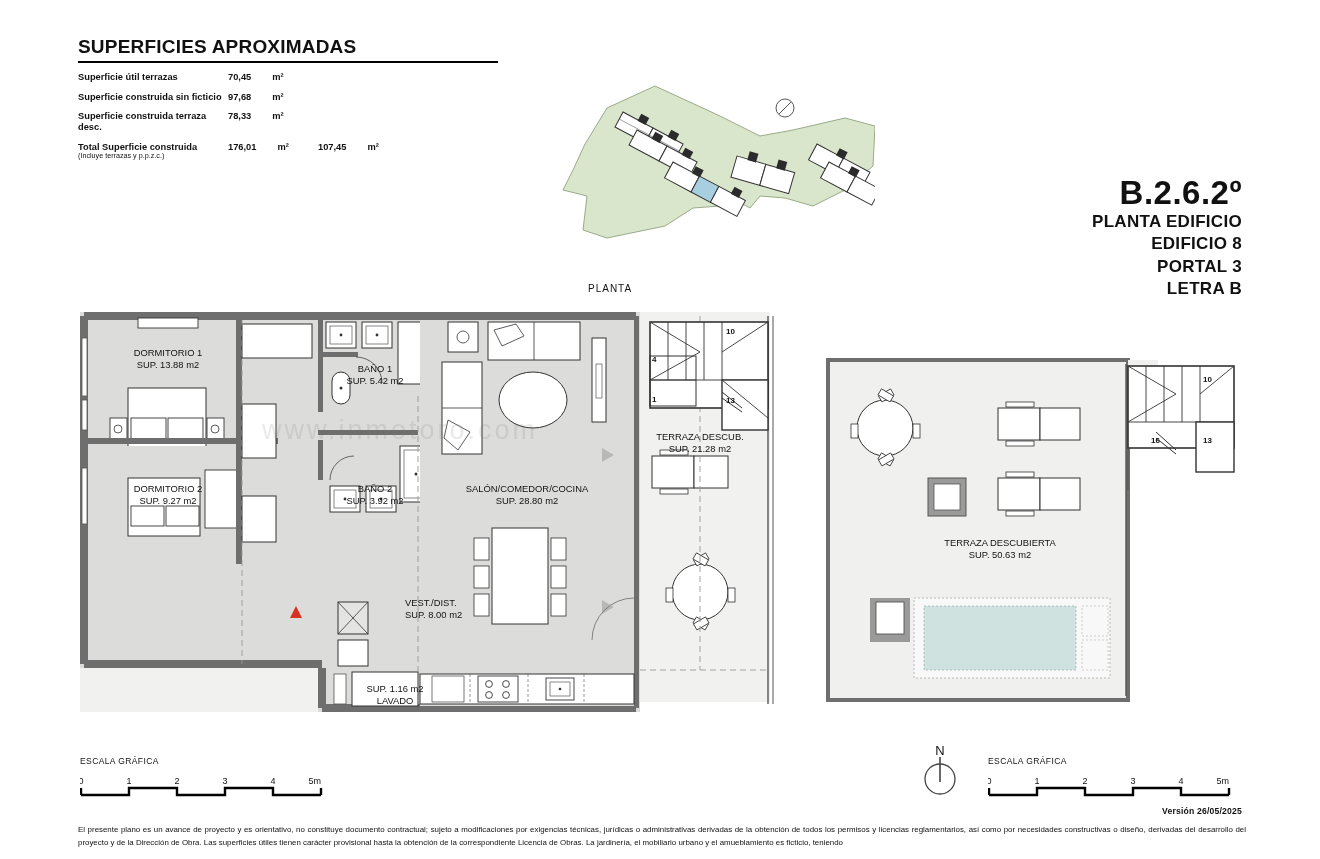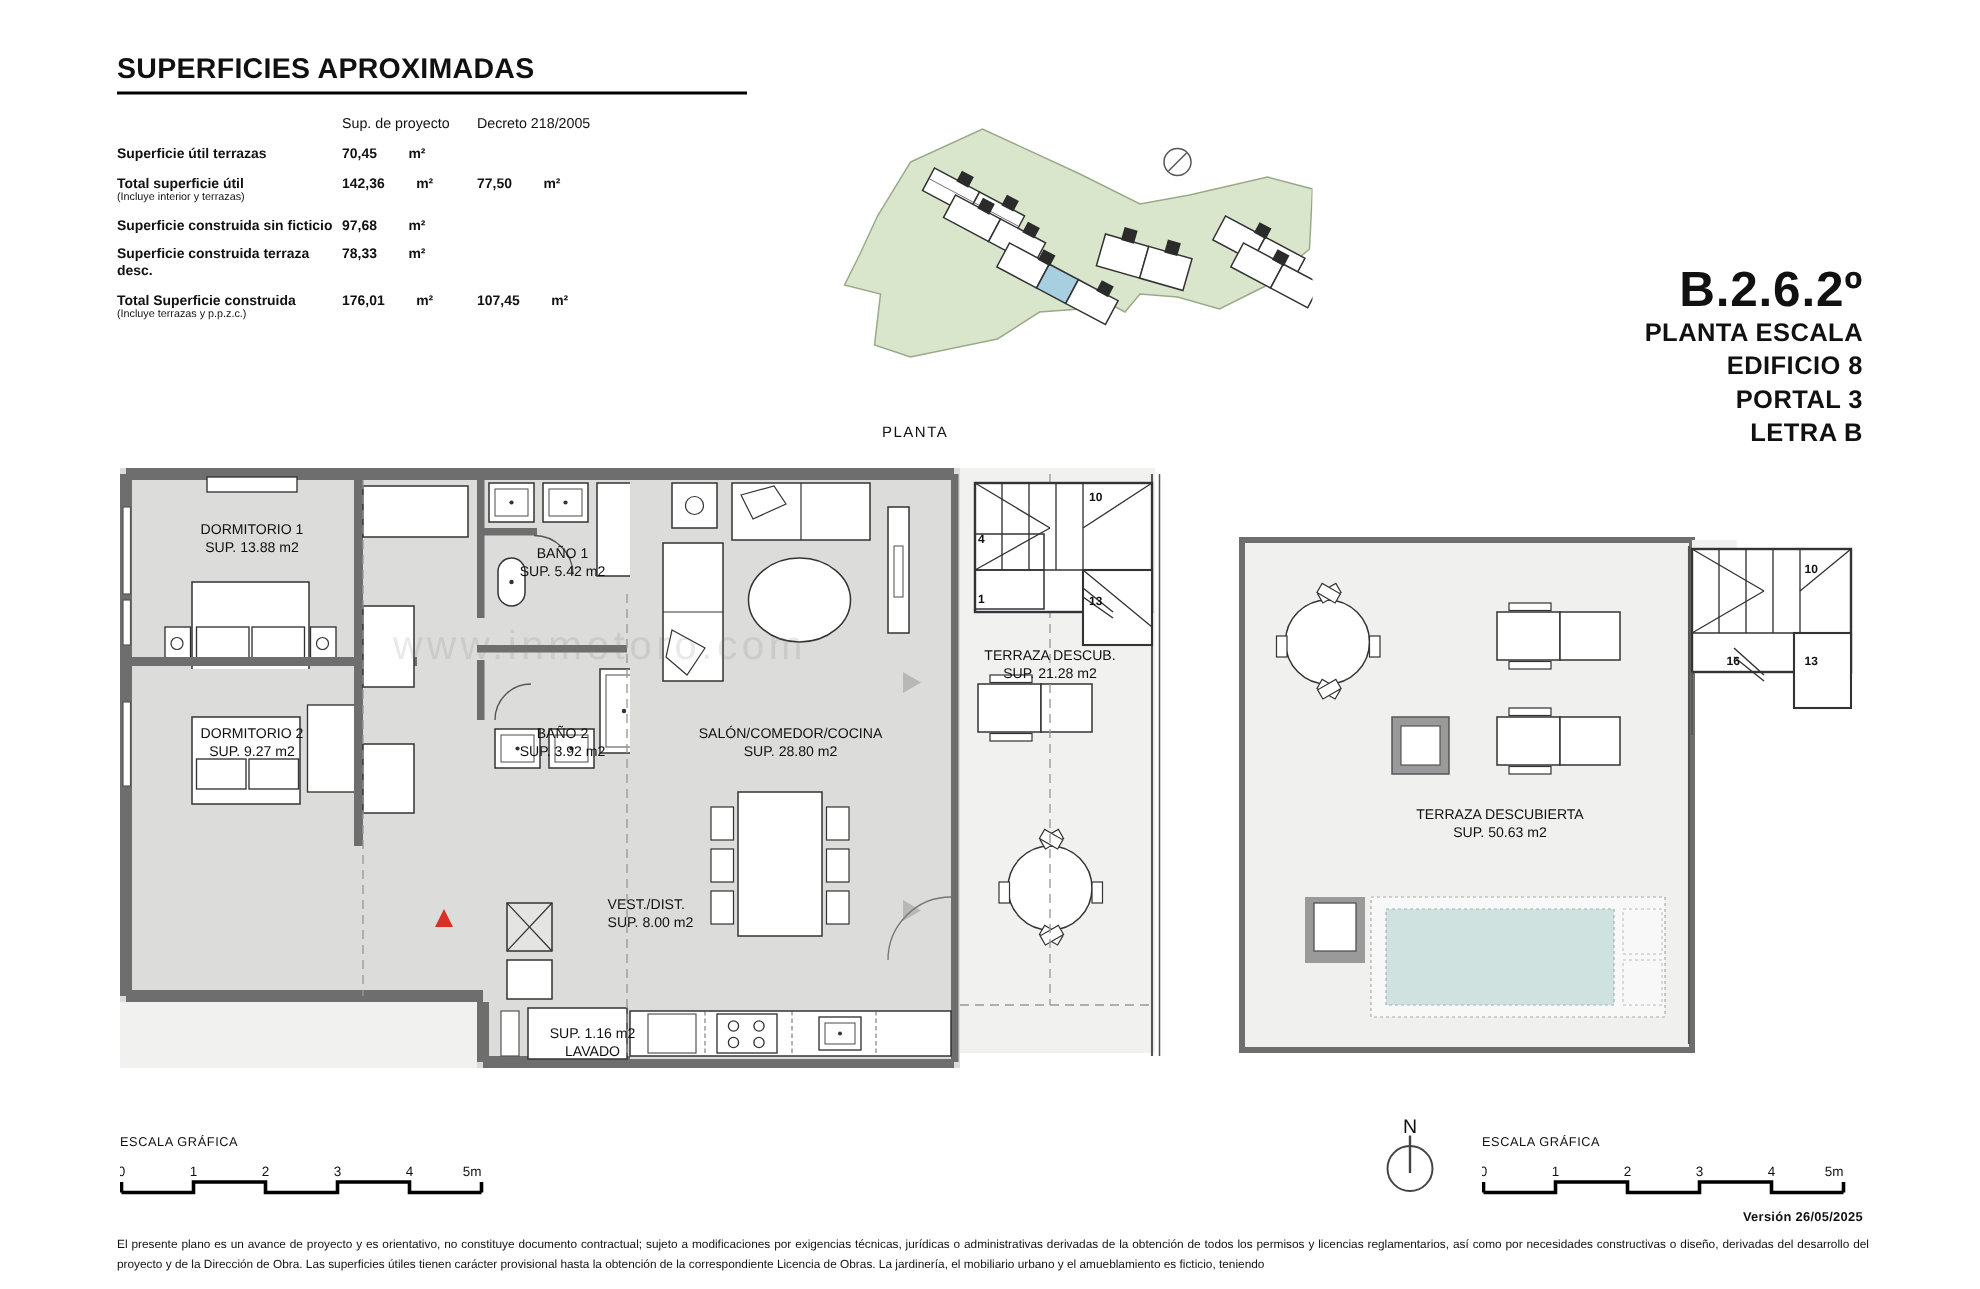--- a/index.html
+++ b/index.html
@@ -72,35 +72,25 @@
     white-space: nowrap;
   }
 </style>
 </head>
 <body>
 
 <div class="page">
 
   <div class="surfaces">
     <h1>SUPERFICIES APROXIMADAS</h1>
-    <div class="surf-head">
-      <div class="sp1"></div>
-      <div class="sp2">Sup. de proyecto</div>
-      <div class="sp3">Decreto 218/2005</div>
-    </div>
     <div id="surf-rows">
         <div class="surf-row">
           <div class="lbl">Superficie útil terrazas</div>
           <div class="v1">70,45<span class="u">m²</span></div>
           <div class="v2"></div>
-        </div>
-        <div class="surf-row">
-          <div class="lbl">Total superficie útil<span class="sub">(Incluye interior y terrazas)</span></div>
-          <div class="v1">142,36<span class="u">m²</span></div>
-          <div class="v2">77,50<span class="u">m²</span></div>
         </div>
         <div class="surf-row">
           <div class="lbl">Superficie construida sin ficticio</div>
           <div class="v1">97,68<span class="u">m²</span></div>
           <div class="v2"></div>
         </div>
         <div class="surf-row">
           <div class="lbl">Superficie construida terraza desc.</div>
           <div class="v1">78,33<span class="u">m²</span></div>
           <div class="v2"></div>
@@ -108,21 +98,21 @@
         <div class="surf-row">
           <div class="lbl">Total Superficie construida<span class="sub">(Incluye terrazas y p.p.z.c.)</span></div>
           <div class="v1">176,01<span class="u">m²</span></div>
           <div class="v2">107,45<span class="u">m²</span></div>
         </div>
       </div>
   </div>
 
   <div class="titleblock">
     <div class="tb-code">B.2.6.2º</div>
-    <div class="tb-line">PLANTA ESCALA</div>
+    <div class="tb-line">PLANTA EDIFICIO</div>
     <div class="tb-line">EDIFICIO 8</div>
     <div class="tb-line">PORTAL  3</div>
     <div class="tb-line">LETRA B</div>
   </div>
 
   <div class="siteplan">
     <svg width="330" height="190" viewBox="0 0 330 190">
       <polygon points="62,30 110,8 175,38 215,58 248,52 300,40 330,48 328,88 300,112 268,128 240,120 215,118 205,130 190,122 175,128 148,130 120,148 62,160 38,152 42,118 18,112 28,92 40,66" fill="#d9e6cc" stroke="#9aaa88" stroke-width="1"></polygon>
 
       <g transform="translate(78,34) rotate(28)">

